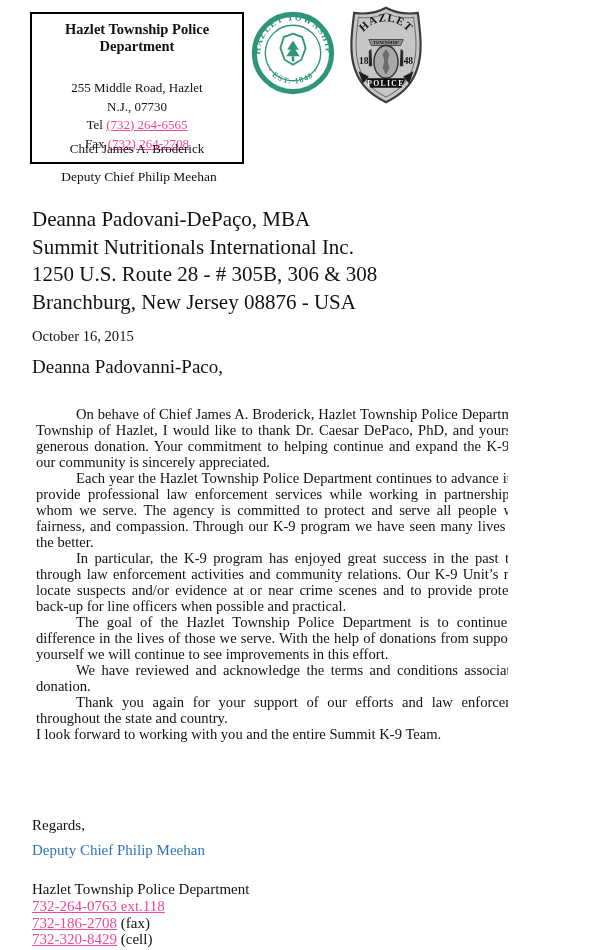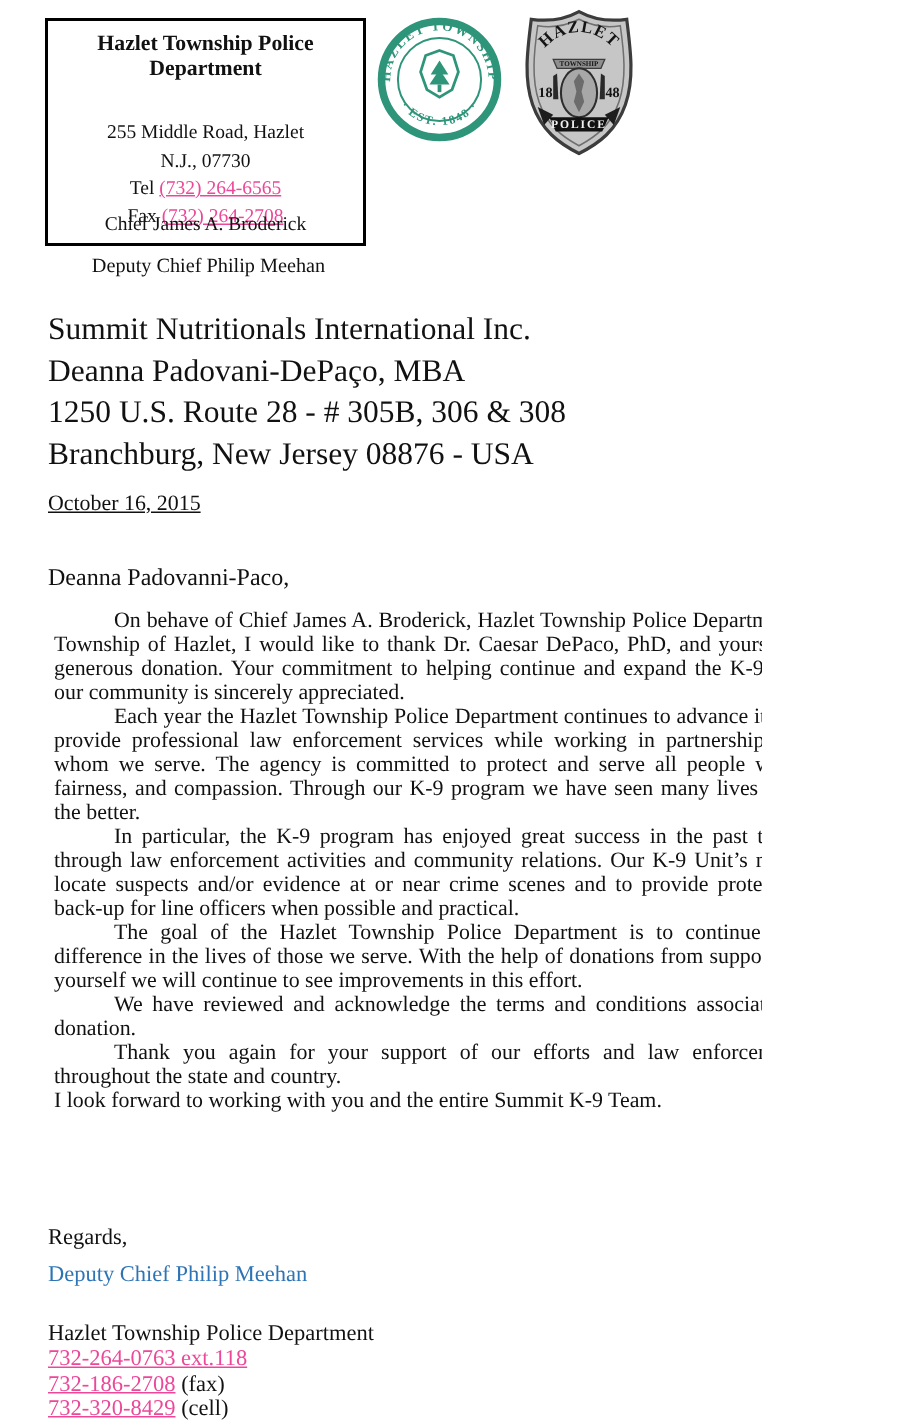--- a/index.html
+++ b/index.html
@@ -20,22 +20,22 @@
     position:absolute; left:30px; top:169px; width:218px;
     text-align:center; font-size:13.5px;
   }
   .link { color:#ec4899; text-decoration:underline; cursor:pointer; }
   .seal { position:absolute; left:251px; top:9px; }
   .badge { position:absolute; left:343px; top:4px; }
 
   
   .recipient { position:absolute; left:32px; top:206px; font-size:21px; line-height:27.5px; }
 
-  .date-line { position:absolute; left:32px; top:328px; font-size:14.6px;text-decoration:underline; }
-  .salutation { position:absolute; left:32px; top:377px; font-size:16px; }
+  .date-line { position:absolute; left:32px; top:328px; font-size:14.6px; }
+  .salutation { position:absolute; left:32px; top:356px; font-size:19px; }
 
   
   .body-text {
     position:absolute; left:36px; top:406px; width:545px;
     font-size:14.6px; line-height:16px; text-align:justify;
   }
   .body-text p { margin:0; text-indent:40px; }
   .body-text p.gap-before { }
   .body-text p.no-indent { text-indent:0; }
 
@@ -104,22 +104,22 @@
       <text x="24" y="70" font-size="11" font-weight="bold" fill="#141414" text-anchor="middle" font-family="Liberation Serif, serif">18</text>
       <text x="76" y="70" font-size="11" font-weight="bold" fill="#141414" text-anchor="middle" font-family="Liberation Serif, serif">48</text>
       <polygon points="18,78 30,84 23,92" fill="#1d1d1d"></polygon>
       <polygon points="82,78 70,84 77,92" fill="#1d1d1d"></polygon>
       <path d="M27,86 L73,86 L68,97 L32,97 Z" fill="#111"></path>
       <text x="50" y="94.5" font-size="9" font-weight="bold" fill="#efefef" letter-spacing="1.5" text-anchor="middle" font-family="Liberation Serif, serif">POLICE</text>
     </svg>
   </div>
 
   <div class="recipient">
+    <div>Deanna Padovani-DePaço, MBA</div>
     <div>Summit Nutritionals International Inc.</div>
-    <div>Deanna Padovani-DePaço, MBA</div>
     <div>1250 U.S. Route 28 - # 305B, 306 &amp; 308</div>
     <div>Branchburg, New Jersey 08876 - USA</div>
   </div>
 
   <div class="date-line">October 16, 2015</div>
   <div class="salutation">Deanna Padovanni-Paco,</div>
 
   <div class="body-text">
     <p>On behave of Chief James A. Broderick, Hazlet Township Police Department, and the Township of Hazlet, I would like to thank Dr. Caesar DePaco, PhD, and yourself for your generous donation.  Your commitment to helping continue and expand the K-9 program in our community is sincerely appreciated.</p>
     <p>Each year the Hazlet Township Police Department continues to advance its mission to provide professional law enforcement services while working in partnership with those whom we serve.  The agency is committed to protect and serve all people with respect, fairness, and compassion.   Through our K-9 program we have seen many lives changed for the better.</p>

